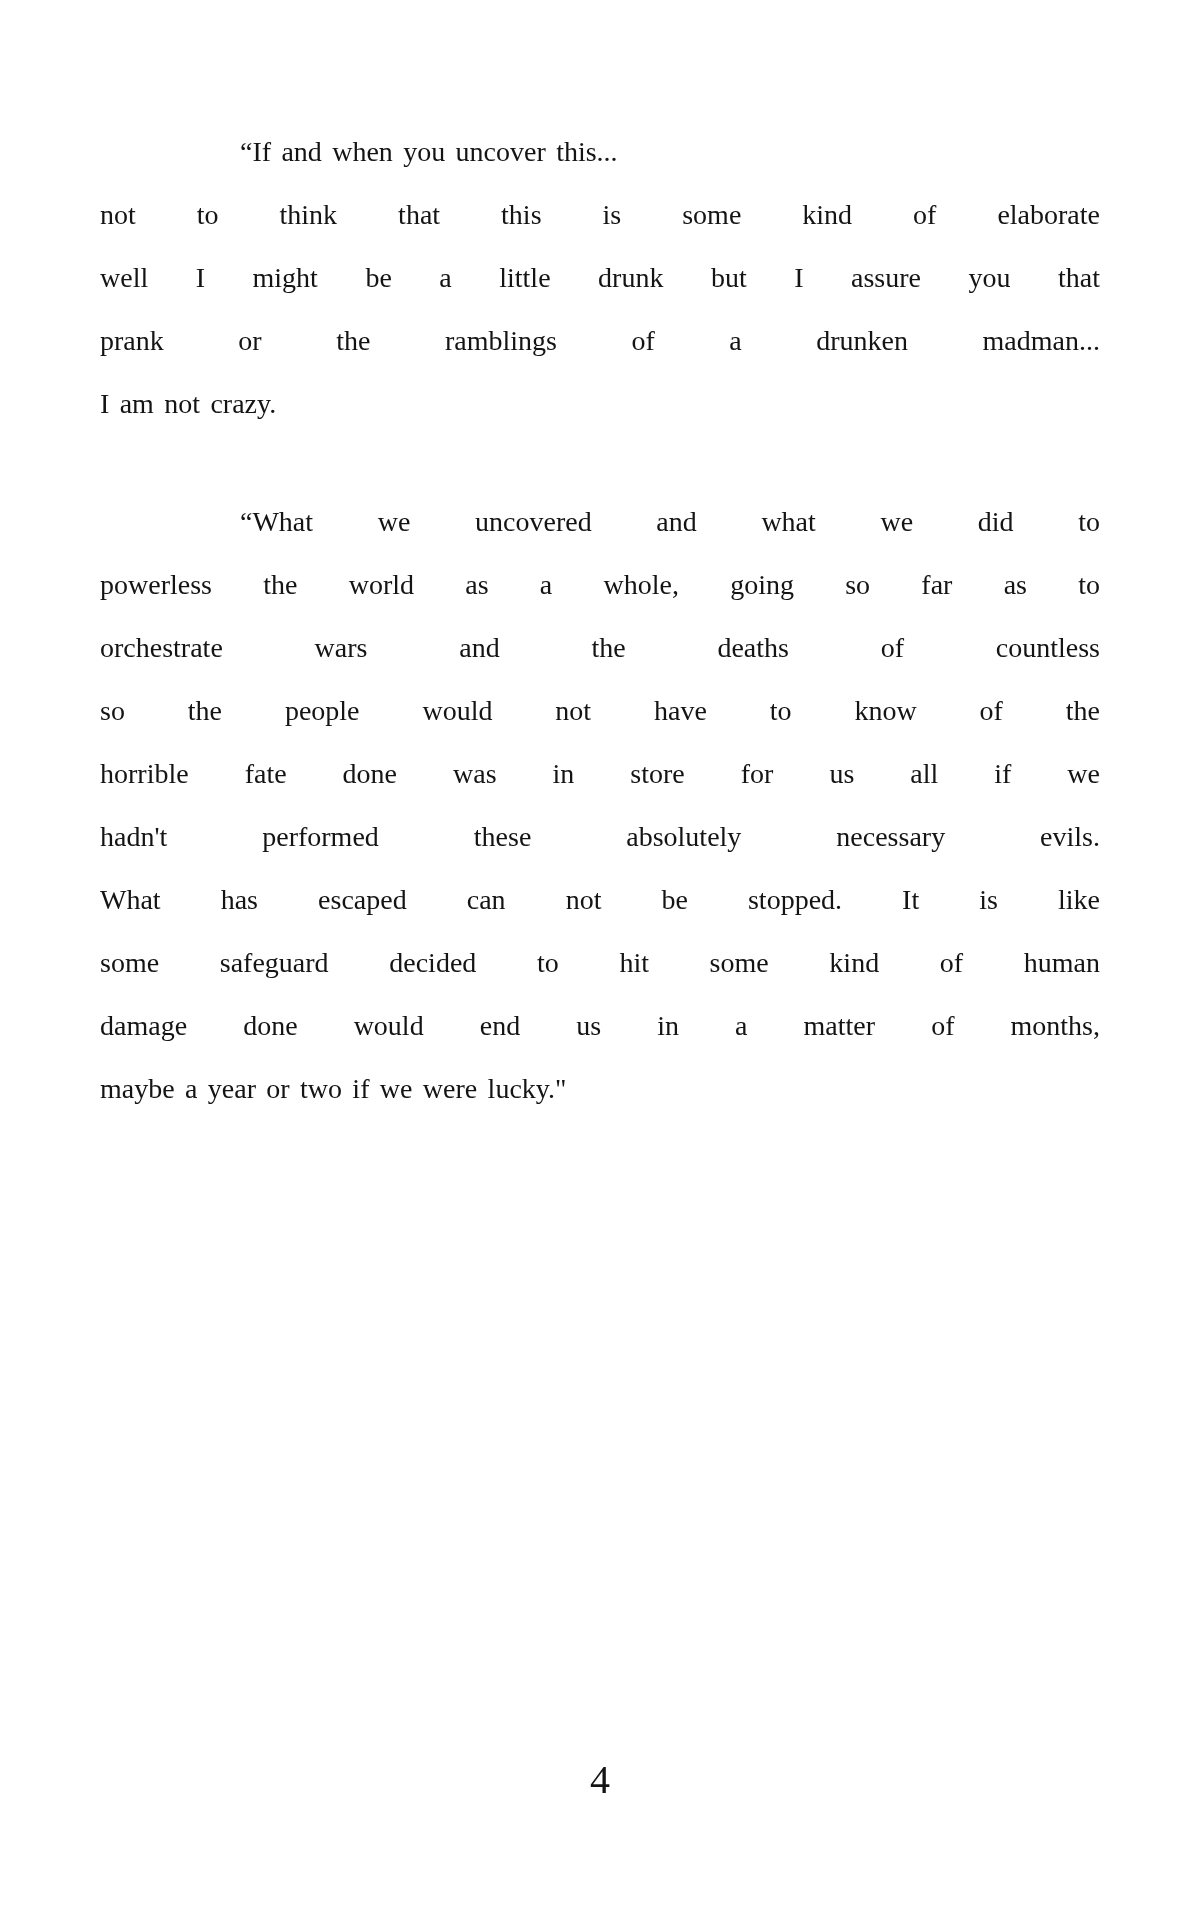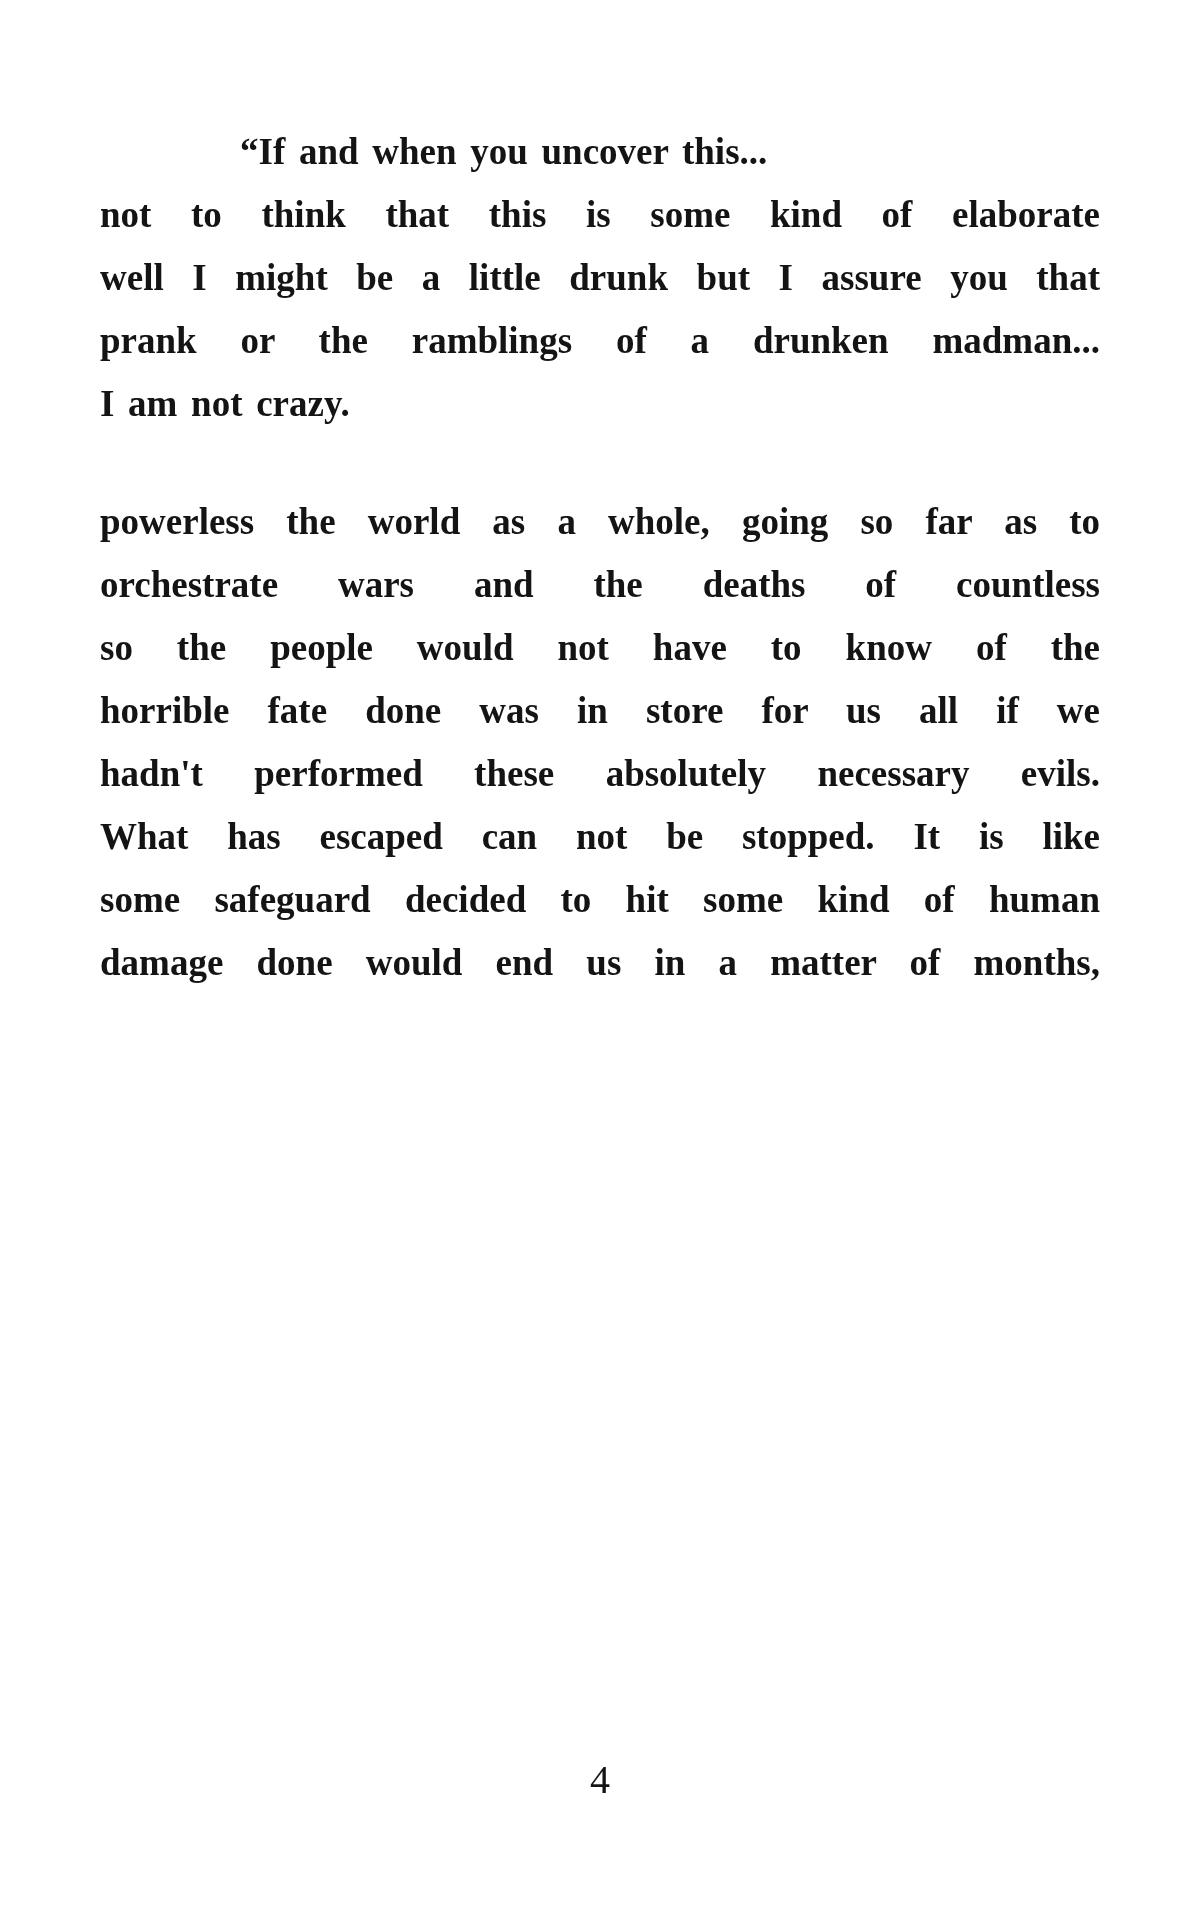--- a/index.html
+++ b/index.html
@@ -22,27 +22,26 @@
     top: 120px;
     width: 1000px;
   }
   .para {
     margin: 0;
   }
   .para + .para {
     margin-top: 55px;
   }
   .line {
-    font-size: 37px;
+    font-size: 28px;
     line-height: 63px;
     text-align: justify;
     text-align-last: left;
     word-spacing: 0.12em;
     white-space: normal;
-    font-weight: bold;
   }
   
   .line.jl {
     text-align-last: justify;
     word-spacing: 0;
   }
   
   .line.first {
     text-indent: 140px;
   }
@@ -65,27 +64,29 @@
 
     <div class="para">
       <div class="line first">“If and when you uncover this...</div>
       <div class="line jl">not to think that this is some kind of elaborate</div>
       <div class="line jl">well I might be a little drunk but I assure you that</div>
       <div class="line jl">prank or the ramblings of a drunken madman...</div>
       <div class="line">I am not crazy.</div>
     </div>
 
     <div class="para">
+      <div class="line first jl">“What we uncovered and what we did to</div>
       <div class="line jl">powerless the world as a whole, going so far as to</div>
       <div class="line jl">orchestrate wars and the deaths of countless</div>
       <div class="line jl">so the people would not have to know of the</div>
       <div class="line jl">horrible fate done was in store for us all if we</div>
       <div class="line jl">hadn't performed these absolutely necessary evils.</div>
       <div class="line jl">What has escaped can not be stopped. It is like</div>
       <div class="line jl">some safeguard decided to hit some kind of human</div>
       <div class="line jl">damage done would end us in a matter of months,</div>
+      <div class="line">maybe a year or two if we were lucky."</div>
     </div>
 
   </div>
 
   <div class="page-number">4</div>
 
 </div>
 
 </body></html>

